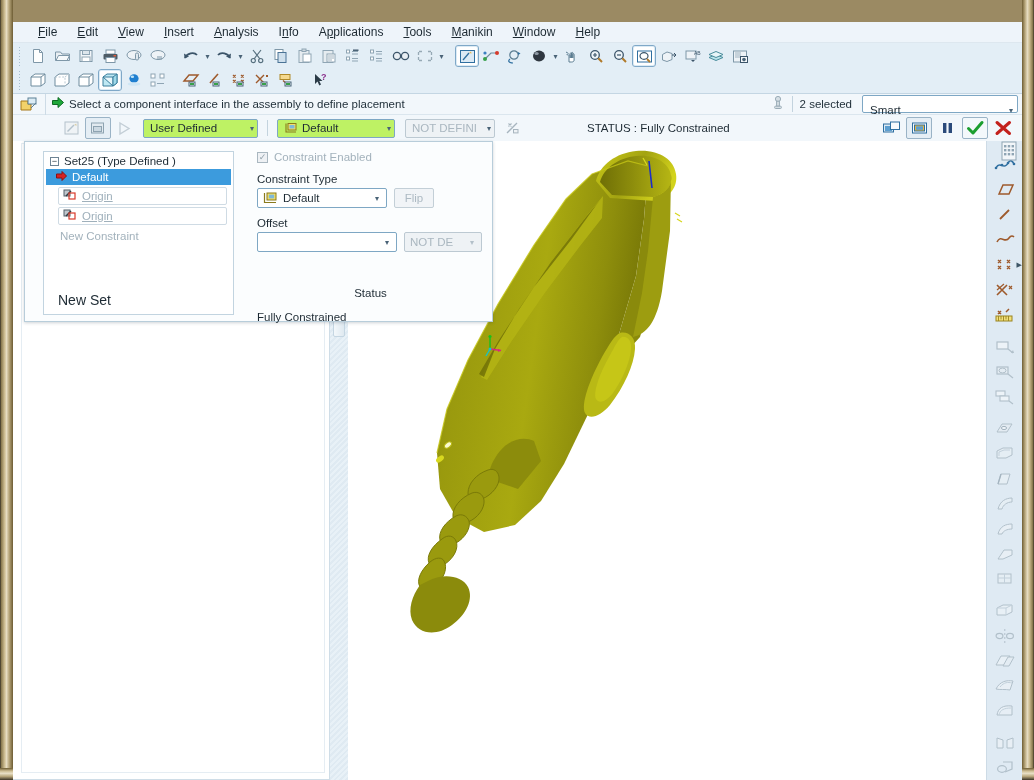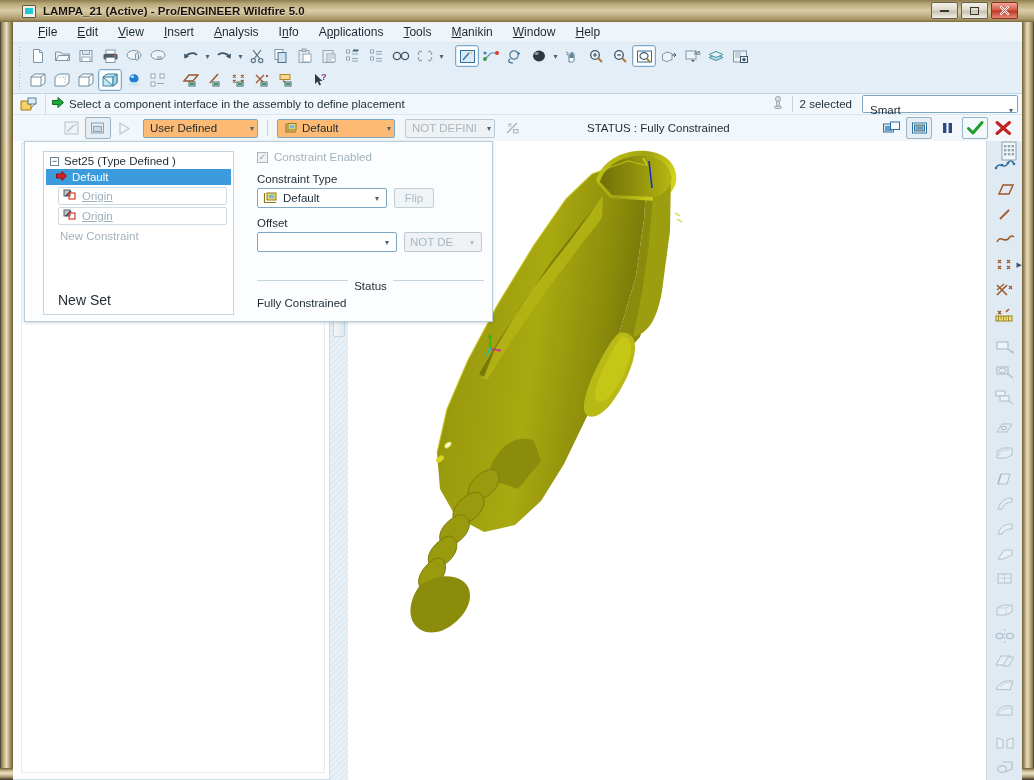--- a/index.html
+++ b/index.html
@@ -133,21 +133,21 @@
   }
   #filter-select .car { margin-left:auto; color:#4a6377; font-size:8px; }
 
   #dashrow { height:26px; display:flex; align-items:center; padding-left:46px; gap:0; }
   .dbtn {
     width:26px; height:22px; display:flex; align-items:center; justify-content:center;
     border:1px solid transparent; border-radius:2px;
   }
   .dbtn.pressed { border:1px solid #9ab3c6; background:#e5eef5; }
   .dd {
-    height:19px; border:1px solid #7ea7c4; background:#fdba74; border-radius:2px;
+    height:19px; border:1px solid #7ea7c4; background:#bef264; border-radius:2px;
     display:flex; align-items:center; padding:0 3px 0 6px; font-size:11.5px; color:#1d2a33;
     margin-left:6px;
   }
   .dd .car { margin-left:auto; padding-left:8px; color:#4a6377; font-size:8px; }
   .dd.disabled { background:#eef2f5; border-color:#bcc9d2; color:#aab7c0; }
   #status-label { font-size:11.5px; color:#1d2a33; margin-left:62px; white-space:nowrap; }
   #dash-right { margin-left:auto; display:flex; align-items:center; gap:2px; padding-right:6px; }
 
   
   #tabsrow { height:20px; display:flex; align-items:flex-end; padding-left:46px; gap:0;
@@ -239,52 +239,34 @@
     display:flex; align-items:center; padding:0 2px 0 5px; font-size:11.5px; color:#1d2a33;
   }
   .combo .car { margin-left:auto; padding:0 5px; color:#4a6377; font-size:8px; }
   .combo.dis { background:#eef2f5; border-color:#bcc9d2; color:#aab7c0; }
   .combo.dis .car { color:#b3c0c9; }
   .btn-flat {
     height:20px; min-width:40px; border:1px solid #c3cfd7; border-radius:2px;
     background:#f1f4f7; color:#adbac3; font-size:11.5px;
     display:flex; align-items:center; justify-content:center; padding:0 8px;
   }
-  #status-sep { display:flex; align-items:flex-start; gap:6px; margin-top:28px; }
+  #status-sep { display:flex; align-items:center; gap:6px; margin-top:28px;flex-direction:column; }
   #status-sep .ln { flex:1 1 auto; height:1px; background:#c6d4de; }
   #status-sep .tx { font-size:11.5px; color:#1d2a33; }
   #status-val { font-size:11.5px; color:#1d2a33; margin-top:5px; }
 </style>
 </head>
 <body>
 
 <div id="app-window">
 
   <div id="frame-left"></div>
   <div id="frame-right"></div>
   <div id="frame-bottom"></div>
 
-  <div id="titlebar">
-    <div id="title-icon"></div>
-    <div id="title-text">LAMPA_21 (Active) - Pro/ENGINEER Wildfire 5.0</div>
-    <div id="win-buttons">
-      <div class="win-btn">
-          <span class="bar-min"></span>
-        </div>
-      <div class="win-btn">
-          <span class="bar-max"></span>
-        </div>
-      <div class="win-btn close">
-        <svg width="11" height="11" viewBox="0 0 11 11">
-          <path d="M2 2 L9 9 M9 2 L2 9" stroke="#ffffff" stroke-width="2.4" stroke-linecap="round" fill="none"></path>
-          <path d="M2 2 L9 9 M9 2 L2 9" stroke="#8d2f1e" stroke-width="0.7" stroke-linecap="round" fill="none"></path>
-        </svg>
-      </div>
-    </div>
-  </div>
 
   <div id="client">
 
     <div id="menubar">
       <div class="menu-item"><u>F</u>ile</div>
       <div class="menu-item"><u>E</u>dit</div>
       <div class="menu-item"><u>V</u>iew</div>
       <div class="menu-item"><u>I</u>nsert</div>
       <div class="menu-item"><u>A</u>nalysis</div>
       <div class="menu-item">I<u>n</u>fo</div>

